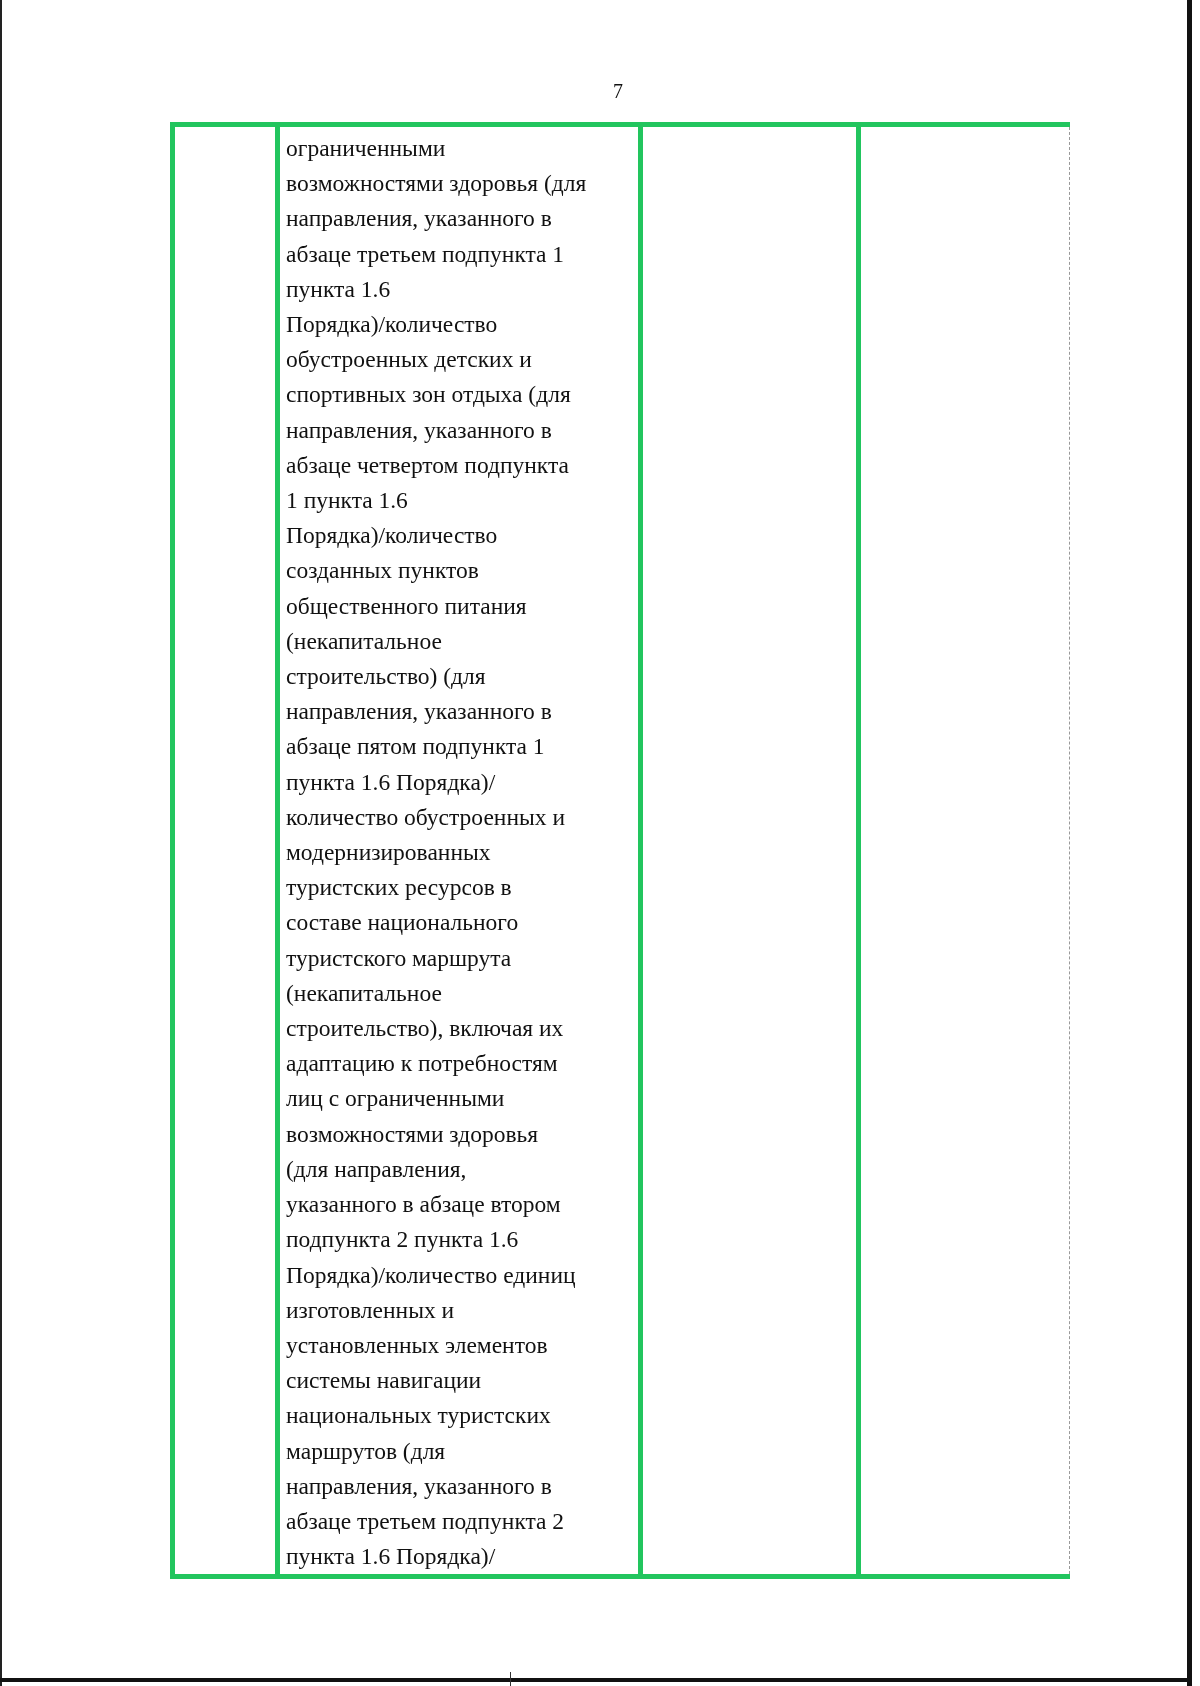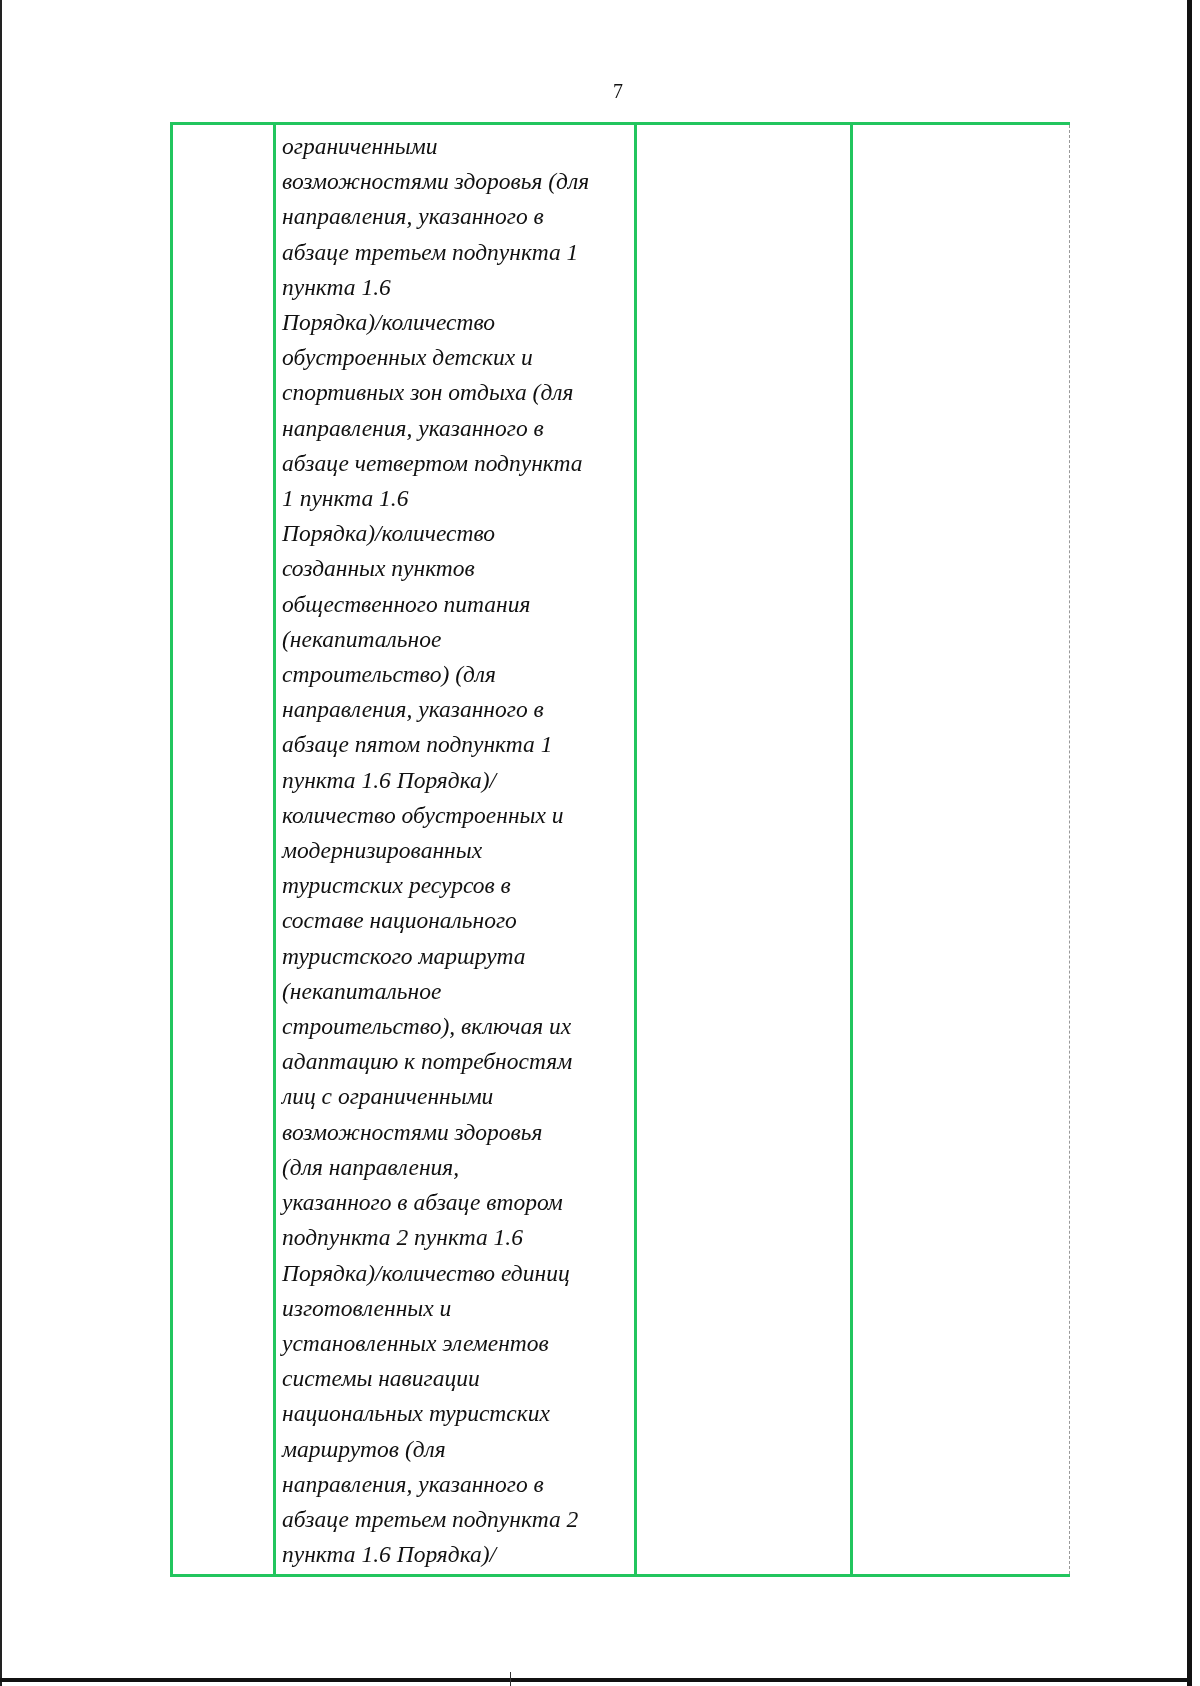--- a/index.html
+++ b/index.html
@@ -3,21 +3,21 @@
 <meta charset="utf-8">
 <style>
   html, body { margin:0; padding:0; background:#ffffff; }
   body { width:1200px; height:1686px; position:relative; overflow:hidden; font-family:"Liberation Serif", serif; color:#111; }
   .scan-left { position:absolute; left:0; top:0; width:2px; height:1686px; background:#222; }
   .scan-right { position:absolute; right:8px; top:0; width:5px; height:1686px; background:#111; }
   .scan-bottom { position:absolute; left:0; right:8px; top:1678px; height:4px; background:#111; }
   .scan-tick { position:absolute; left:510px; top:1672px; width:1px; height:14px; background:#333; }
   .page-number { position:absolute; left:0; width:1236px; top:80px; text-align:center; font-size:20px; }
   table.doc-table { position:absolute; left:170px; top:122px; width:900px; border-collapse:collapse; table-layout:fixed; }
-  table.doc-table td { border:3px solid #22c55e; vertical-align:top; padding:0;font-style:italic; }
+  table.doc-table td { border:5px solid #22c55e; vertical-align:top; padding:0; }
   table.doc-table tr { height:1452px; }
   td.col1 { width:100px; }
   td.col2 { width:358px; }
   td.col3 { width:213px; }
   td.col4 { width:auto; border-right:1px dashed #999 !important; }
   .cell-text { padding:4px 6px 0 6px; font-size:23.5px; line-height:35.2px; white-space:pre-line; }
 </style>
 </head>
 <body>
 

